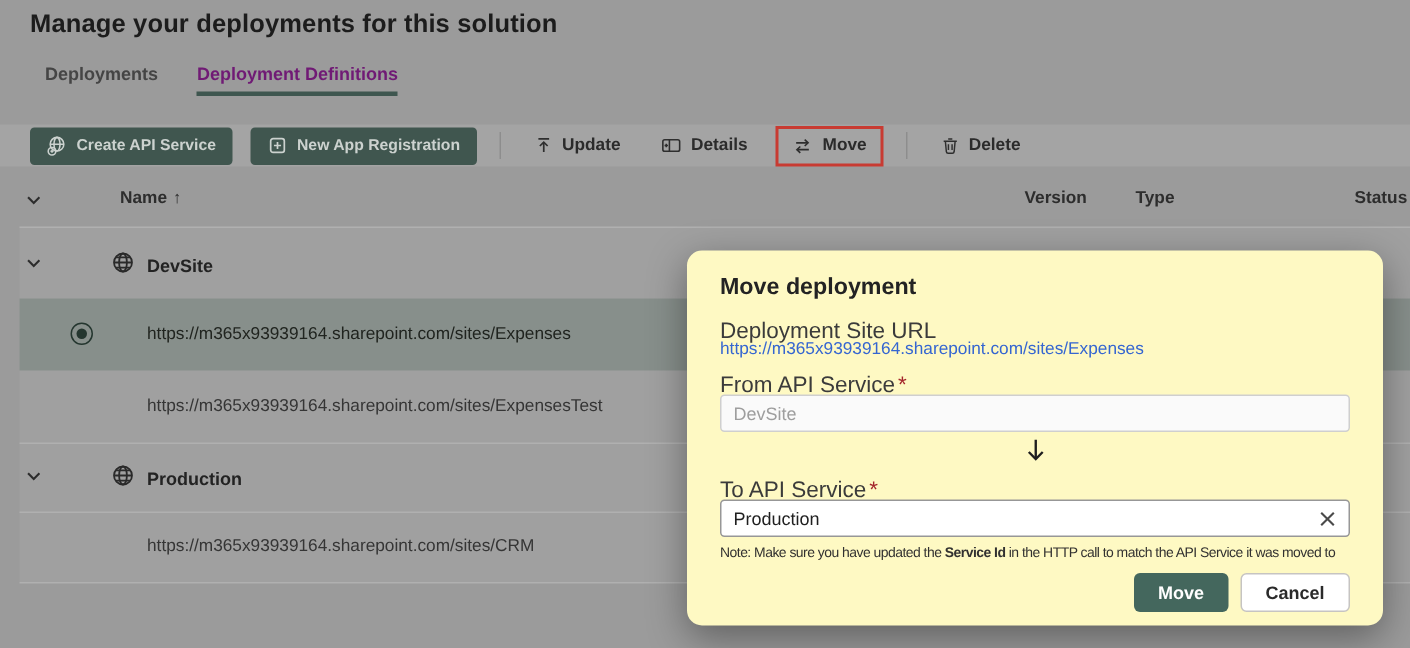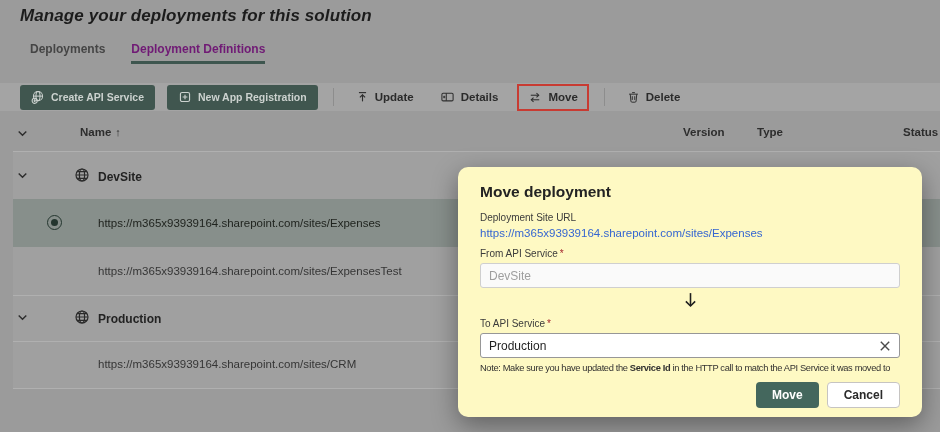--- a/index.html
+++ b/index.html
@@ -5,21 +5,21 @@
   * { margin:0; padding:0; box-sizing:border-box; }
   html,body { background:#777; }
   .screen {
     position:relative; width:940px; height:432px; overflow:hidden;
     font-family:"Liberation Sans","DejaVu Sans",sans-serif;
     background:#9b9b9b; 
   }
   
   .page-title {
     position:absolute; left:20px; top:6px;
-    font-size:17px; font-weight:bold; color:#1c1c1c; letter-spacing:.1px;font-style:italic;
+    font-size:17px; font-weight:bold; color:#1c1c1c; letter-spacing:.1px;
   }
   .tabs { position:absolute; left:30px; top:42px; display:flex; gap:26px;text-align:right; }
   .tab { font-size:12px; color:#454545; font-weight:600; padding-bottom:5px; cursor:default; }
   .tab.active { color:#701a75; font-weight:bold; border-bottom:3px solid #3e564f; }
   .toolbar {
     position:absolute; left:0; top:83px; width:940px; height:28px;
     background:#a4a4a4; display:flex; align-items:center; padding-left:20px; gap:12px;
   }
   .tb-btn {
     display:inline-flex; align-items:center; gap:6px; height:25px; padding:0 11px;
@@ -56,21 +56,21 @@
   }
   .radio .dot { width:7px; height:7px; border-radius:50%; background:#24362f; }
   .hline { position:absolute; left:13px; width:927px; height:1px; background:#b0b0b0; }
   
   .dialog {
     position:absolute; left:458px; top:167px; width:464px; height:250px;
     background:#fef9c3; border-radius:10px; box-shadow:0 8px 26px rgba(0,0,0,.38);
     overflow:hidden;
   }
   .dlg-title { position:absolute; left:22px; top:16px; font-size:15.5px; font-weight:bold; color:#232323; }
-  .dlg-label { position:absolute; left:22px; font-size:10px; color:#3b3b3b; }
+  .dlg-label { position:absolute; left:22px; font-size:15px; color:#3b3b3b; }
   .req { color:#a4262c; margin-left:2px; }
   .dlg-link { position:absolute; left:22px; top:60px; font-size:11.5px; color:#3566d1; text-decoration:none; }
   .txt {
     position:absolute; left:22px; width:420px; height:25px; border-radius:3px;
     font-family:inherit; font-size:12px; padding:0 26px 0 8px; color:#1f1f1f;
     border:1px solid #979797; background:#fff; outline:none;
   }
   .txt.disabled { background:#fafafa; border:1px solid #cfcfcf; color:#9e9e9e; }
   .from-input { top:96px; }
   .to-input { top:166px; }

